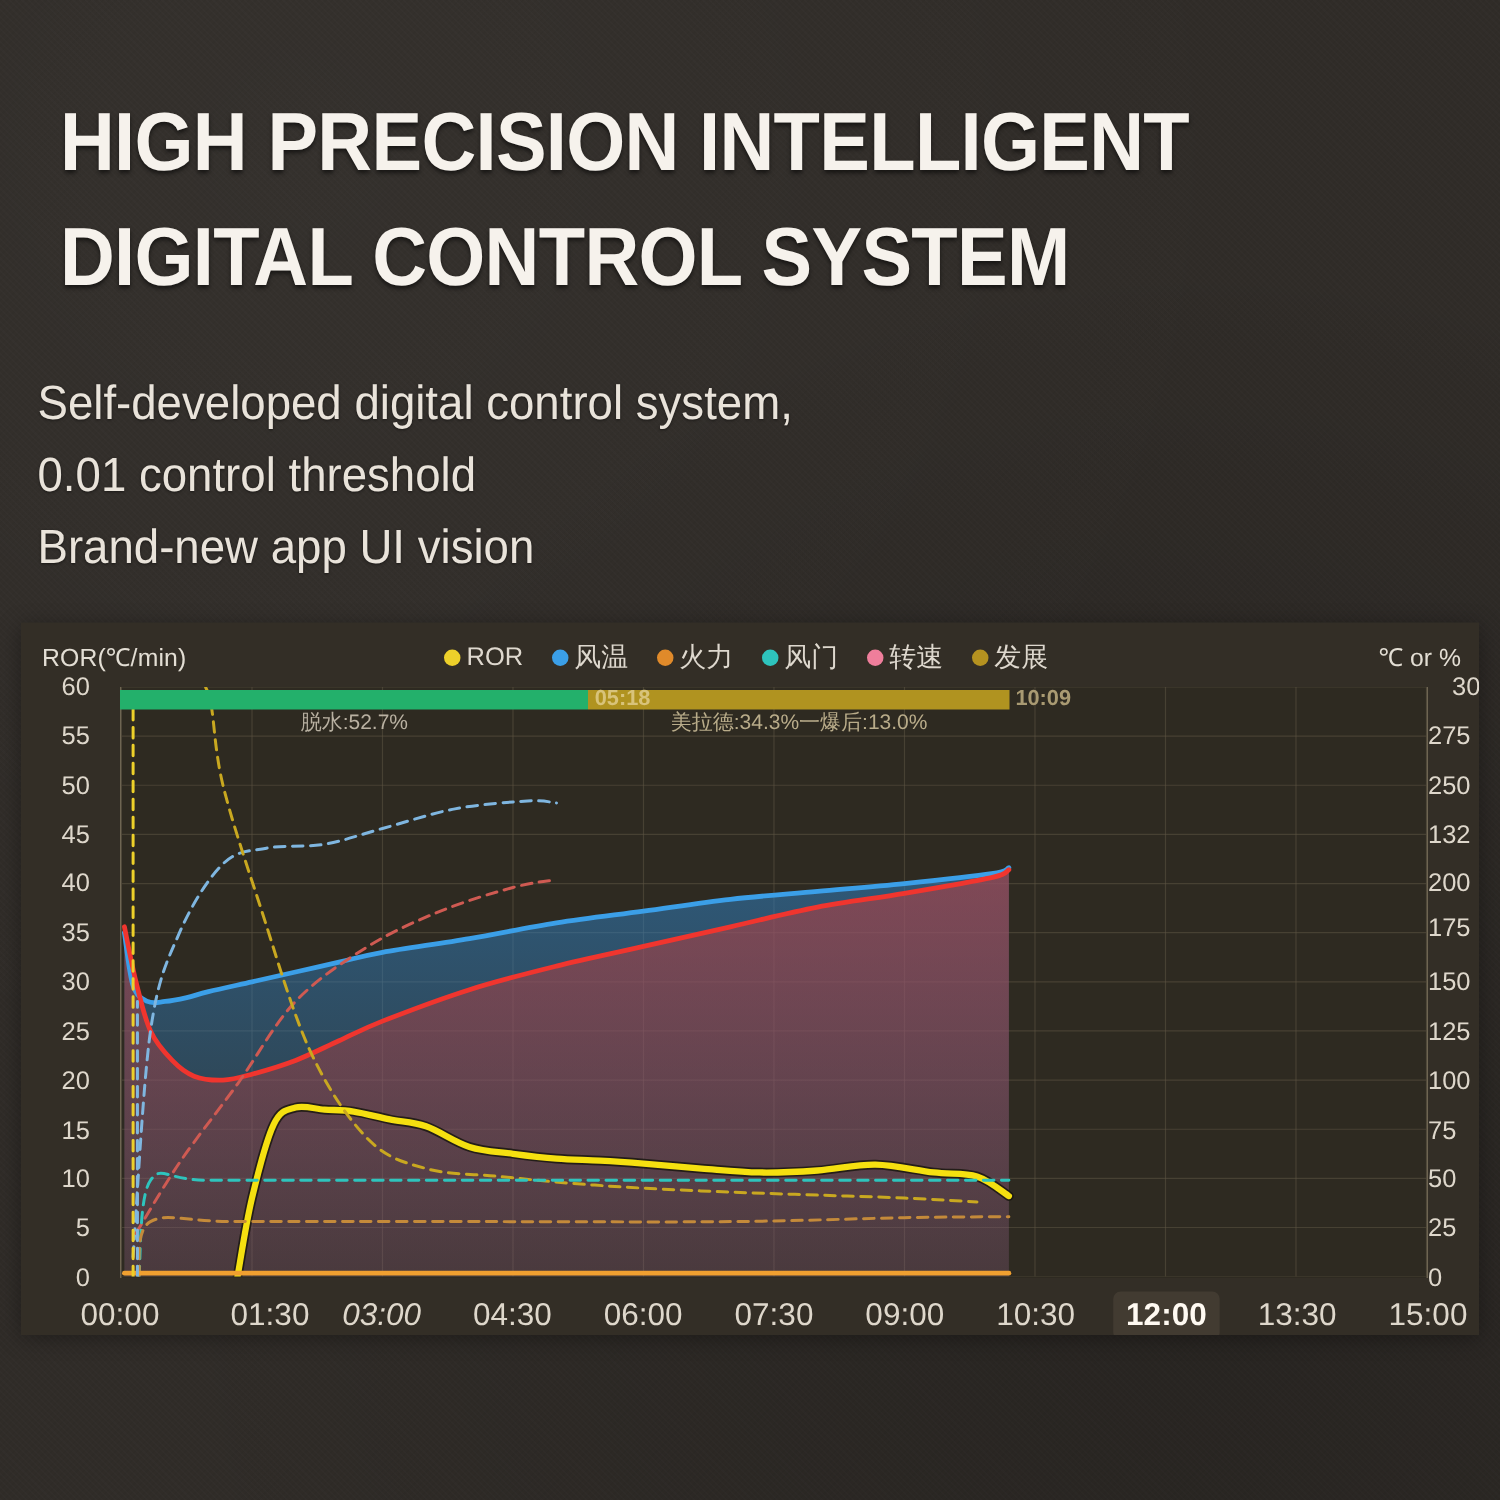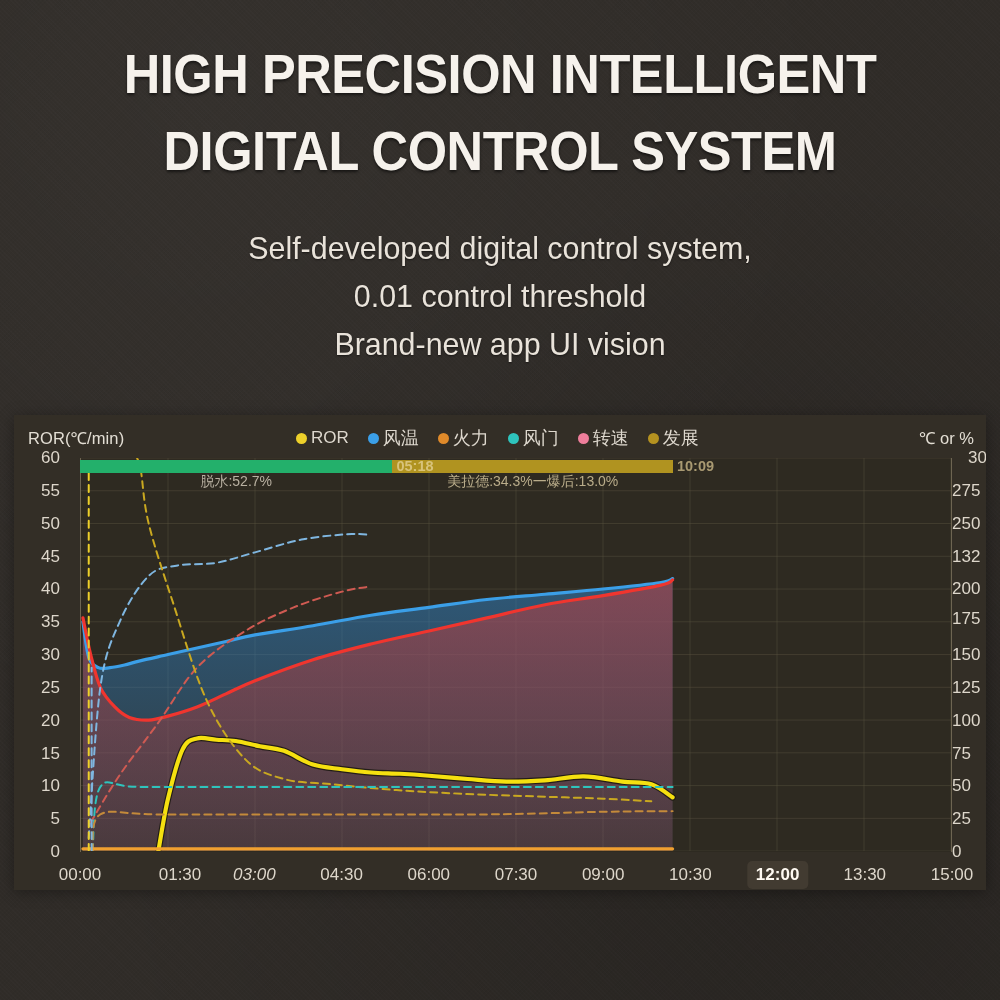--- a/index.html
+++ b/index.html
@@ -17,21 +17,21 @@
       radial-gradient(circle at 20% 10%, rgba(255,255,255,0.022), transparent 55%),
       radial-gradient(circle at 80% 85%, rgba(0,0,0,0.18), transparent 60%),
       repeating-linear-gradient(45deg, rgba(255,255,255,0.012) 0 1px, transparent 1px 3px),
       repeating-linear-gradient(-45deg, rgba(0,0,0,0.03) 0 1px, transparent 1px 3px),
       #302c28;
     z-index:0;
   }
   #page { position:absolute; inset:0; z-index:1; }
 
   
-  .hero { padding-top:36px; text-align:center; }
+  .hero { padding-top:56px; text-align:left; }
   .hero-title{
     color:#f6f2ec;
     font-size:55px;
     line-height:1.40;
     font-weight:bold;
     letter-spacing:-0.5px;
     transform:scaleX(0.92);
     text-shadow:0 2px 3px rgba(0,0,0,.55);
     white-space:nowrap;
   }
@@ -84,21 +84,21 @@
   }
   #y-axis-left .y-tick{ right:0; text-align:right; width:46px; }
   #y-axis-right .y-tick{ left:0; text-align:left; width:46px; }
 
   
   #x-axis{
     position:absolute; left:0; bottom:0; width:100%; height:38px;
   }
   .x-tick{
     position:absolute; top:9px; transform:translateX(-50%);
-    color:#ded7cb; font-size:17px; white-space:nowrap;
+    color:#ded7cb; font-size:21px; white-space:nowrap;
     padding:4px 9px; border-radius:5px;
   }
   .x-tick.active{
     background:#423b31; color:#fffaf2; font-weight:bold;
   }
 
   
   #plot{
     position:absolute;
     left:66px; top:43px;

